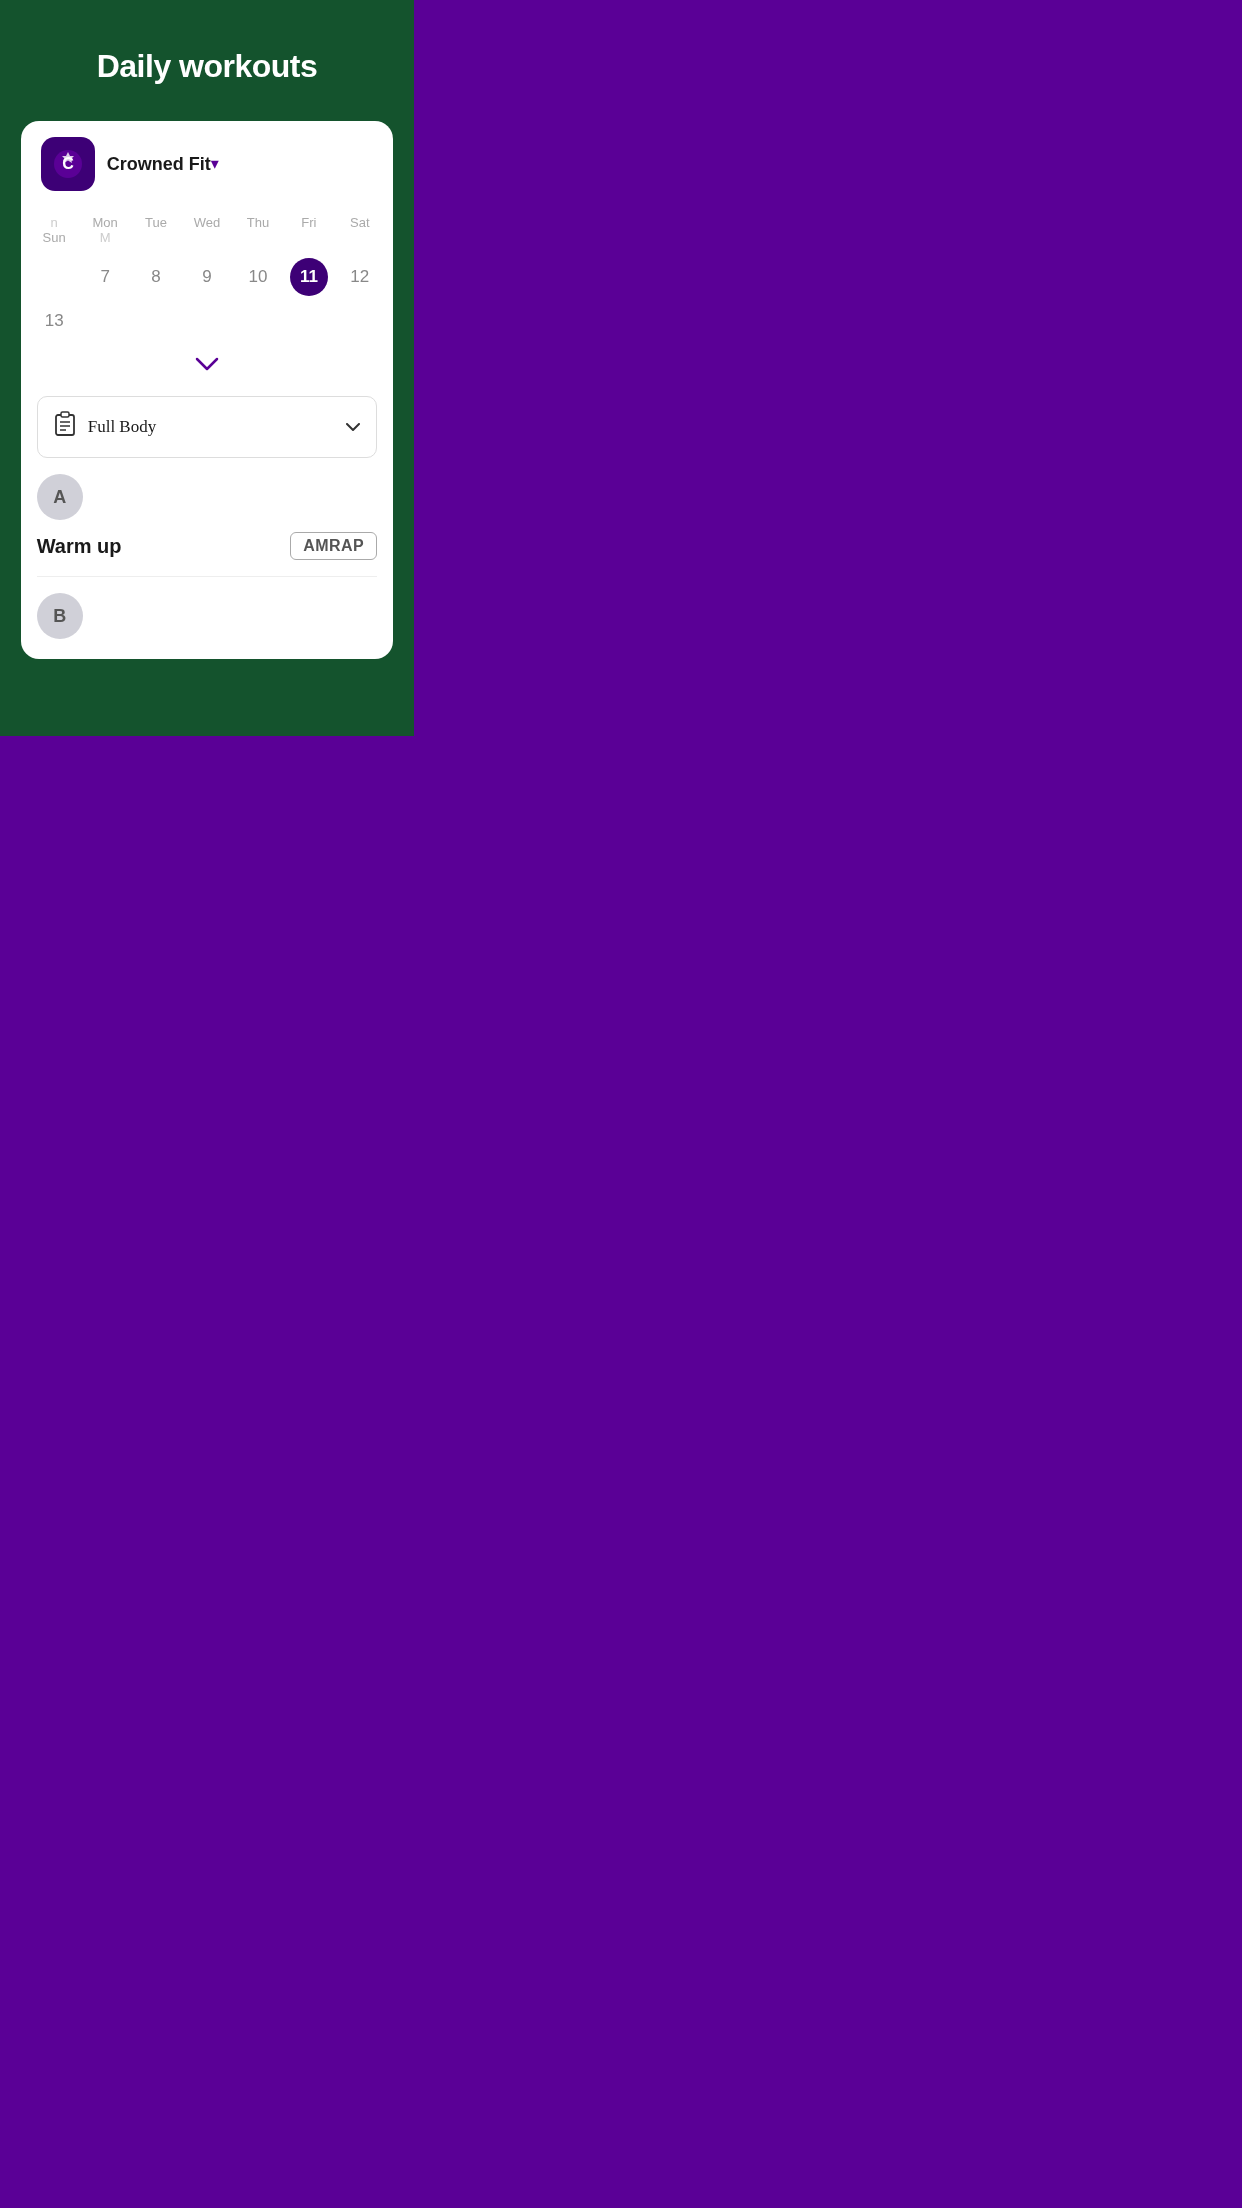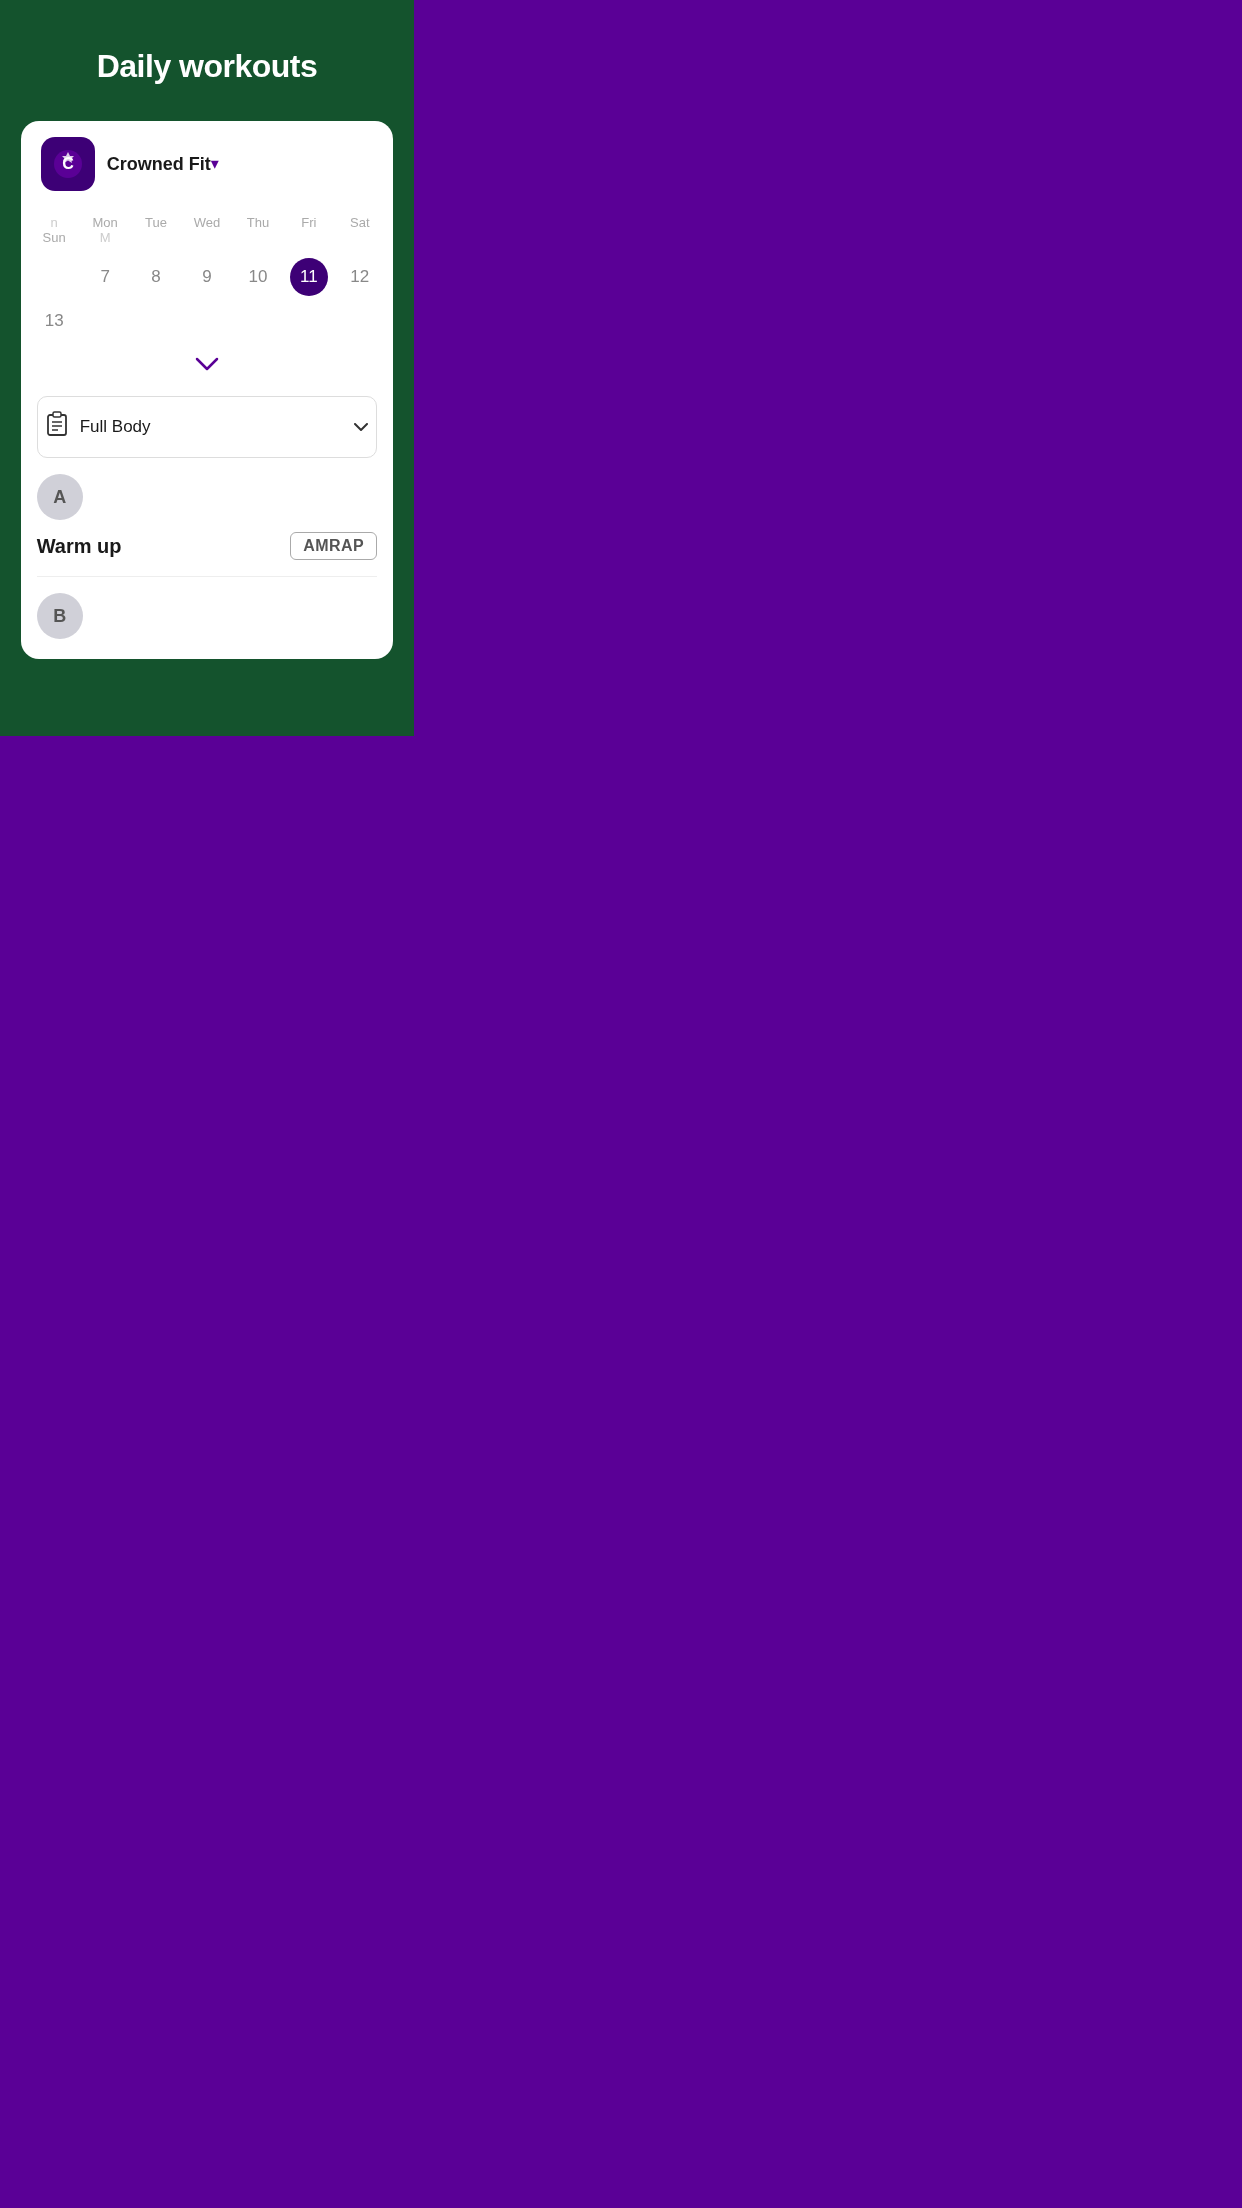--- a/index.html
+++ b/index.html
@@ -155,40 +155,41 @@
       display: flex;
       align-items: center;
       justify-content: center;
       border-radius: 50%;
       cursor: pointer;
     }
 
     .date-num.active {
       background-color: #3d0076;
       color: white;
-      font-weight: 400;
+      font-weight: 700;
     }
 
     .expand-chevron {
       text-align: center;
       padding: 4px 0 12px 0;
       color: #5a0096;
       font-size: 20px;
       cursor: pointer;
     }
 
     .workout-type-selector {
       margin: 8px 16px 16px 16px;
       border: 1.5px solid #ddd;
       border-radius: 10px;
-      padding: 14px 8px;
+      padding: 14px 16px;
       display: flex;
       align-items: center;
       justify-content: space-between;
       cursor: pointer;
+      font-family: Liberation Serif, serif;
     }
 
     .workout-type-left {
       display: flex;
       align-items: center;
       gap: 12px;
     }
 
     .clipboard-icon {
       font-size: 22px;

